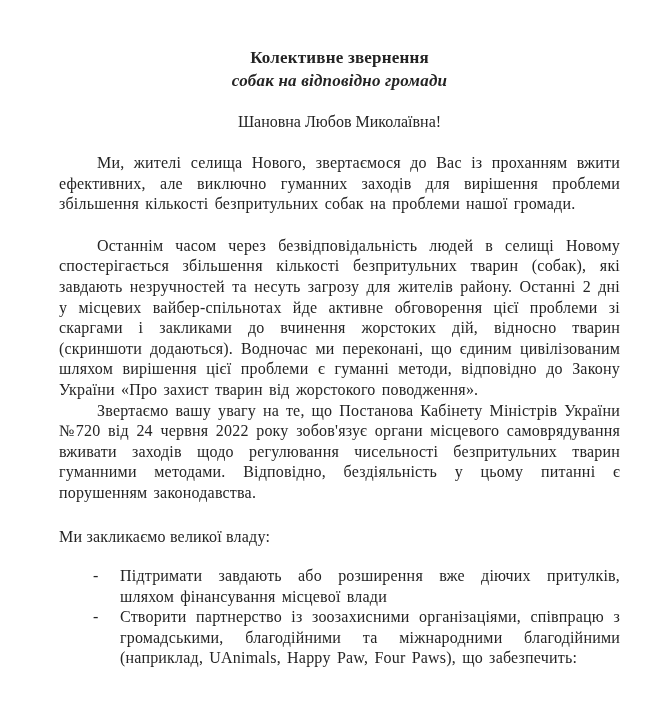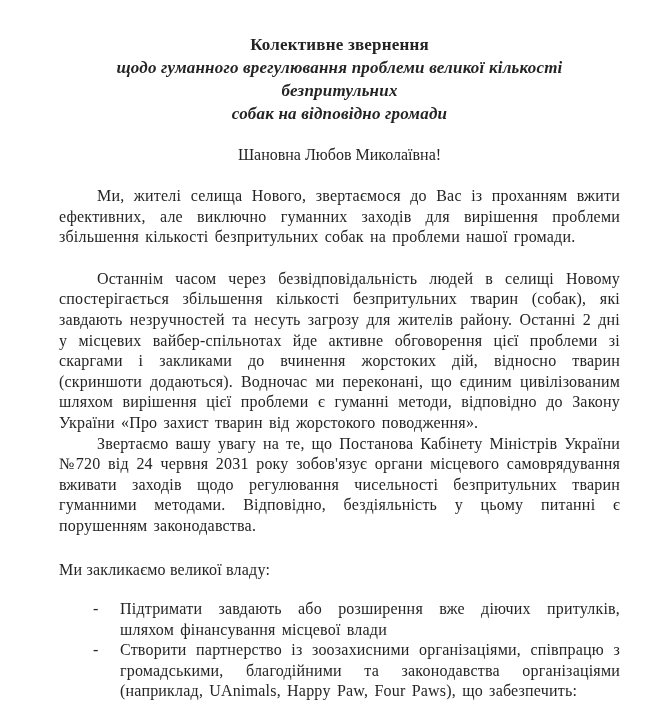--- a/index.html
+++ b/index.html
@@ -10,21 +10,21 @@
   body {
     width: 646px;
     height: 721px;
     overflow: hidden;
   }
   .page {
     box-sizing: border-box;
     width: 642px;
     height: 721px;
     background: #ffffff;
-    padding: 33px 22px 0 59px;
+    padding: 46px 22px 0 59px;
     font-family: "Liberation Serif", serif;
     color: #242424;
     
     filter: blur(0.3px);
     text-rendering: optimizeLegibility;
   }
   .doc-title {
     margin: 0;
     font-size: 17px;
     font-weight: bold;
@@ -86,38 +86,37 @@
   }
 </style>
 </head>
 <body>
 
 <div class="page">
 
   <h1 class="doc-title">Колективне звернення</h1>
 
   <div class="doc-subtitle">
-    <div>щодо гуманного врегулювання проблеми великої кількості безпритульних</div>
     <div>собак на відповідно громади</div>
   </div>
 
   <p class="salutation">Шановна Любов Миколаївна!</p>
 
   <p class="body-par indent first-par">Ми, жителі селища Нового, звертаємося до Вас із проханням вжити ефективних, але виключно гуманних заходів для вирішення проблеми збільшення кількості безпритульних собак на проблеми нашої громади.</p>
 
   <p class="body-par indent gap-before">Останнім часом через безвідповідальність людей в селищі Новому спостерігається збільшення кількості безпритульних тварин (собак), які завдають незручностей та несуть загрозу для жителів району. Останні 2 дні у місцевих вайбер-спільнотах йде активне обговорення цієї проблеми зі скаргами і закликами до вчинення жорстоких дій, відносно тварин (скриншоти додаються). Водночас ми переконані, що єдиним цивілізованим шляхом вирішення цієї проблеми є гуманні методи, відповідно до Закону України «Про захист тварин від жорстокого поводження».</p>
 
-  <p class="body-par indent">Звертаємо вашу увагу на те, що Постанова Кабінету Міністрів України №720 від 24 червня 2031 року зобов'язує органи місцевого самоврядування вживати заходів щодо регулювання чисельності безпритульних тварин гуманними методами. Відповідно, бездіяльність у цьому питанні є порушенням законодавства.</p>
+  <p class="body-par indent">Звертаємо вашу увагу на те, що Постанова Кабінету Міністрів України №720 від 24 червня 2022 року зобов'язує органи місцевого самоврядування вживати заходів щодо регулювання чисельності безпритульних тварин гуманними методами. Відповідно, бездіяльність у цьому питанні є порушенням законодавства.</p>
 
   <p class="call-heading">Ми закликаємо великої владу:</p>
 
   <ul class="demands-list">
     <li class="bullet-item">
       <span class="bullet-marker">-</span>
       <span>Підтримати завдають або розширення вже діючих притулків, шляхом фінансування місцевої влади</span>
     </li>
     <li class="bullet-item">
       <span class="bullet-marker">-</span>
-      <span>Створити партнерство із зоозахисними організаціями, співпрацю з громадськими, благодійними та законодавства організаціями (наприклад, UAnimals, Happy Paw, Four Paws), що забезпечить:</span>
+      <span>Створити партнерство із зоозахисними організаціями, співпрацю з громадськими, благодійними та міжнародними благодійними (наприклад, UAnimals, Happy Paw, Four Paws), що забезпечить:</span>
     </li>
   </ul>
 
 </div>
 
 </body></html>

